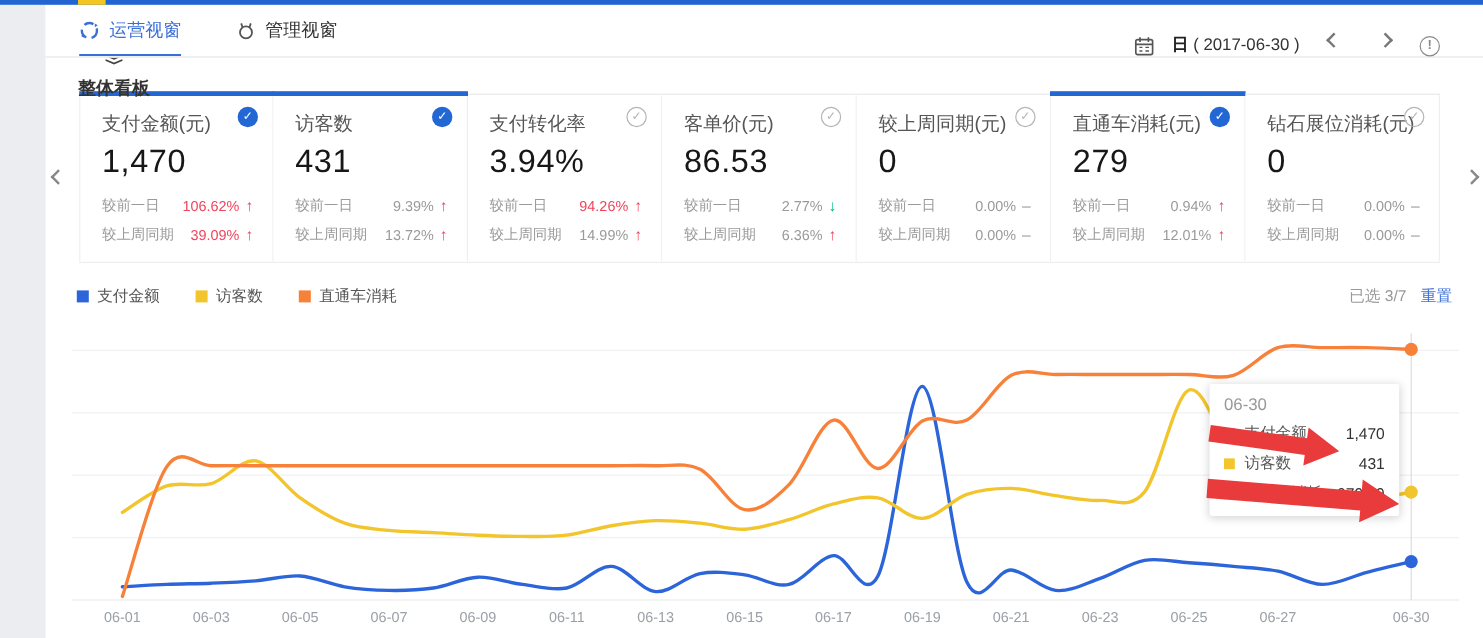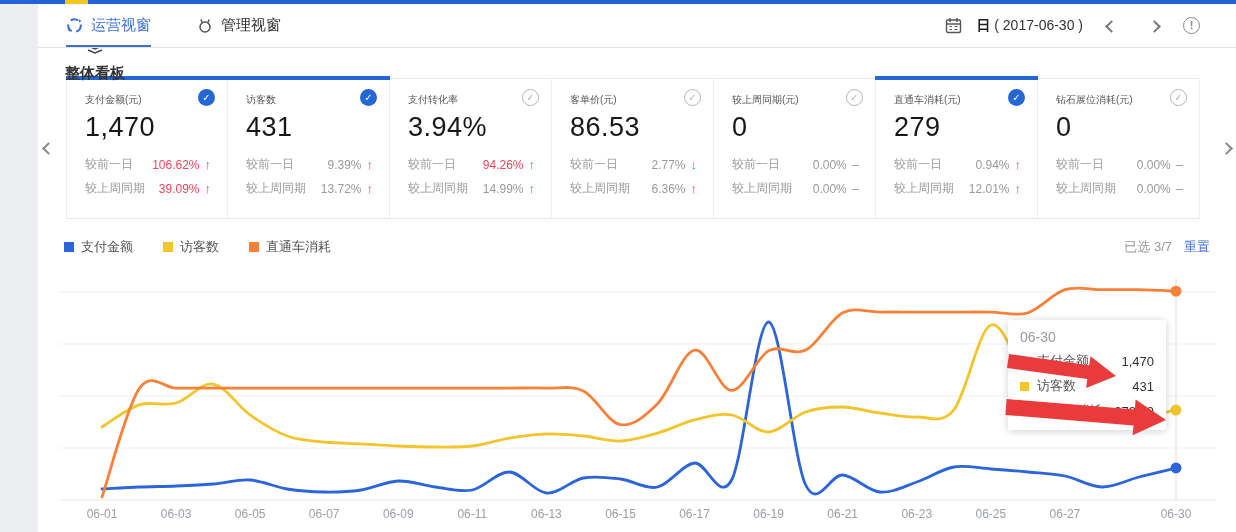--- a/index.html
+++ b/index.html
@@ -13,21 +13,21 @@
   #top-strip .seg { position:absolute; left:65px; top:0; width:23px; height:4px; background:#f3c622; }
 
   
   #gutter { left:0; top:4px; width:38px; height:528px; background:#ebedf0; z-index:8; }
 
   
   #header { left:38px; top:4px; width:1198px; height:44px; background:#fff;
     border-bottom:1px solid #e5e5e5; z-index:10; display:flex; align-items:stretch; padding:0 36px 0 28px; }
   .tab { display:flex; align-items:center; gap:8px; font-size:15px; color:#333; cursor:pointer; margin-right:46px; }
   .tab.active { color:#3b6fd7; box-shadow:inset 0 -2px 0 #3b6fd7; }
-  .hdr-right { margin-left:auto; display:flex; align-items:center; gap:14px; }
+  .hdr-right { margin-left:auto; display:flex; align-items:flex-end; gap:14px; }
   .date-txt { font-size:14px; color:#333; }
   .date-txt b { font-weight:bold; color:#222; }
   .chev { display:inline-block; width:9px; height:9px; border-left:2px solid #777; border-bottom:2px solid #777; }
   .chev.left  { transform:rotate(45deg); }
   .chev.right { transform:rotate(-135deg); }
   .nav-btn { padding:4px 10px; cursor:pointer; }
   .info-circ { width:17px; height:17px; border:1px solid #8a8a8a; border-radius:50%;
     color:#8a8a8a; font-size:11px; line-height:15px; text-align:center; font-weight:bold; cursor:pointer; }
 
   
@@ -39,21 +39,21 @@
   .lnk-blue { color:#3b6fd7; cursor:pointer; }
   .pipe { color:#ddd; }
 
   
   #cards { left:66px; top:78px; width:1134px; height:141px; display:flex; z-index:6;
     border-bottom:1px solid #e9e9e9; }
   .card { position:relative; width:162px; border-top:1px solid #e9e9e9; border-right:1px solid #efefef;
     padding:14px 16px 0 18px; background:#fff; cursor:pointer; }
   .card:first-child { border-left:1px solid #efefef; }
   .card .accent { position:absolute; left:-1px; top:-3px; width:calc(100% + 2px); height:4px; background:#2367d4; }
-  .card-title { font-size:10px; color:#555; white-space:nowrap; }
+  .card-title { font-size:16px; color:#555; white-space:nowrap; }
   .badge { position:absolute; right:12px; top:10px; width:17px; height:17px; border-radius:50%;
     font-size:10px; line-height:17px; text-align:center; }
   .badge.on  { background:#2367d4; color:#fff; }
   .badge.off { border:1px solid #b5b5b5; color:#b5b5b5; line-height:15px; }
   .card-value { margin-top:5px; font-size:27px; color:#171717; letter-spacing:0.5px; }
   .card-rows { margin-top:13px; }
   .crow { display:flex; justify-content:space-between; font-size:12px; margin-bottom:7px; color:#9a9a9a; }
   .crow .rv { display:flex; gap:5px; align-items:center; }
   .pct { color:#9a9a9a; }
   .pct.hl { color:#f0435c; }

